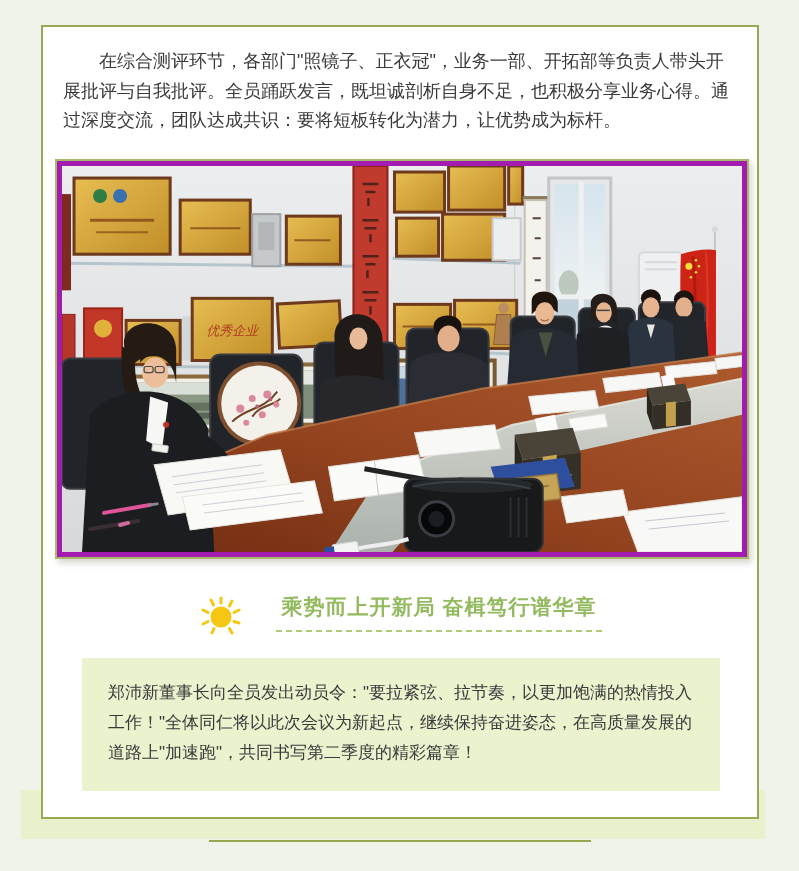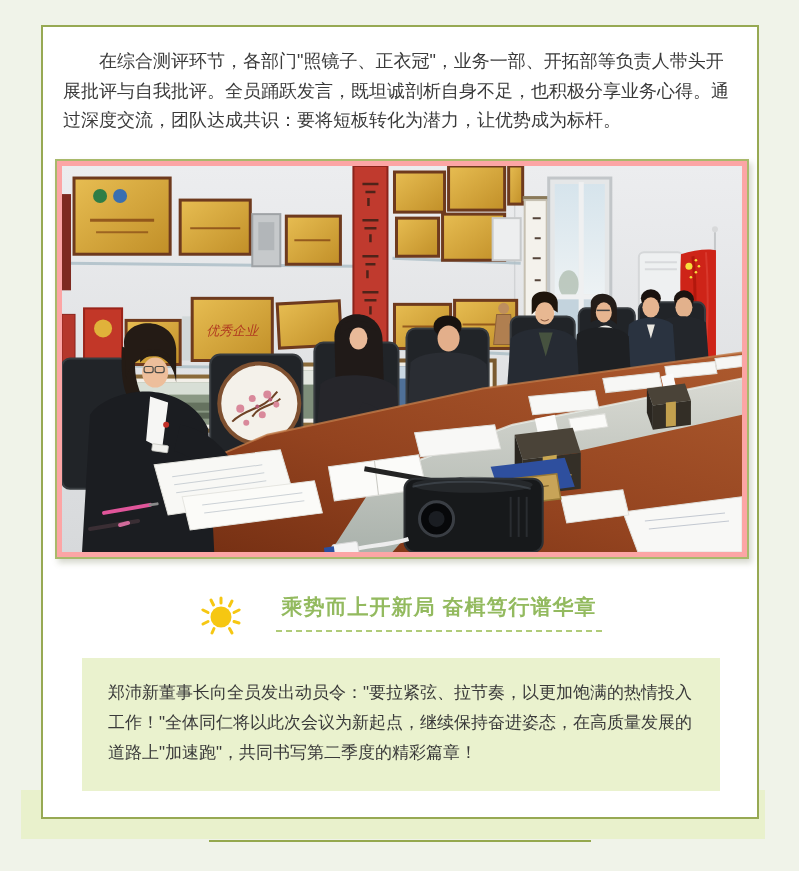--- a/index.html
+++ b/index.html
@@ -16,21 +16,21 @@
     position:absolute;left:41px;top:25px;width:718px;height:794px;
     box-sizing:border-box;background:#FFFFFF;border:2px solid #97A953;
   }
   .para{
     margin:20px 20px 0 20px;
     font-size:18px;line-height:1.65;color:#3A3A3A;
     text-indent:2em;letter-spacing:0;
   }
   .photo-frame{
     position:absolute;left:12px;top:132px;width:694px;height:400px;
-    box-sizing:border-box;background:#fca5a5;border:2px solid #A9B96B;
+    box-sizing:border-box;background:#a21caf;border:2px solid #A9B96B;
     padding:5px;box-shadow:3px 4px 6px rgba(90,100,60,.25);
   }
   .photo{width:100%;height:100%;overflow:hidden;background:#DDDFE1;}
   .photo svg{display:block;width:100%;height:100%;}
   .heading-row{
     position:absolute;left:0;top:566px;width:100%;
     display:flex;justify-content:center;align-items:flex-start;gap:32px;
   }
   .sun{width:46px;height:46px;flex:0 0 auto;}
   .heading{

